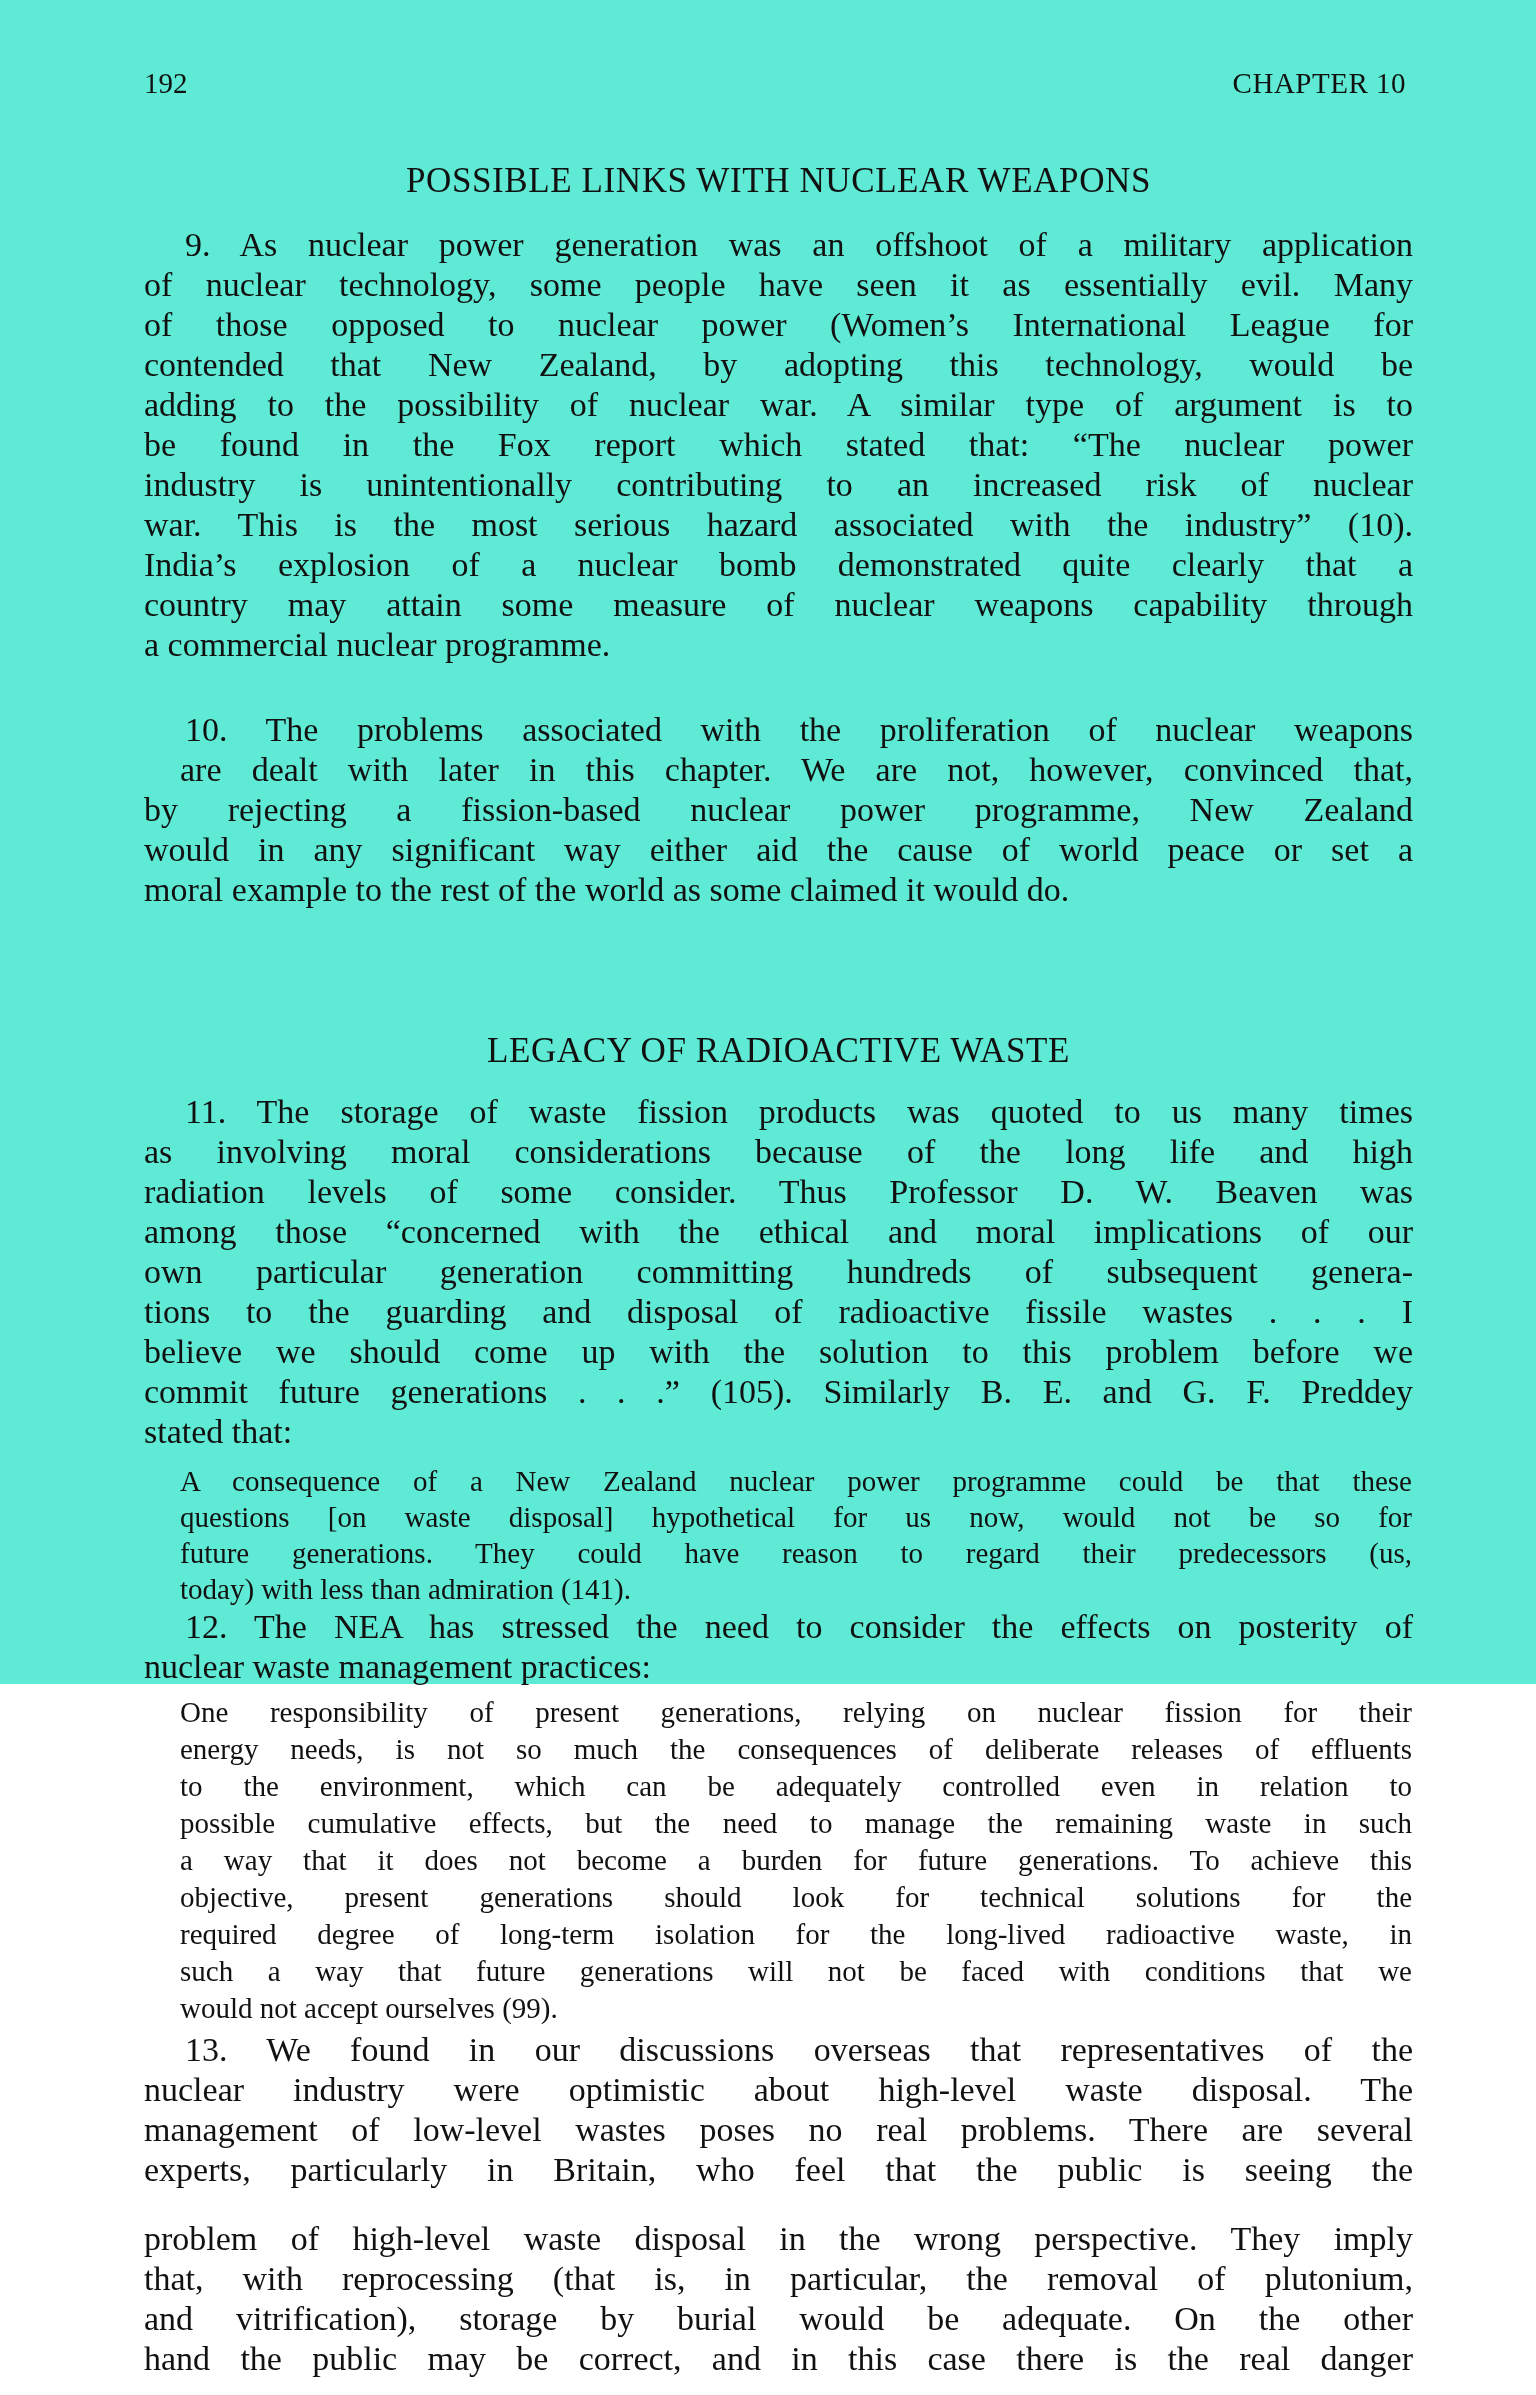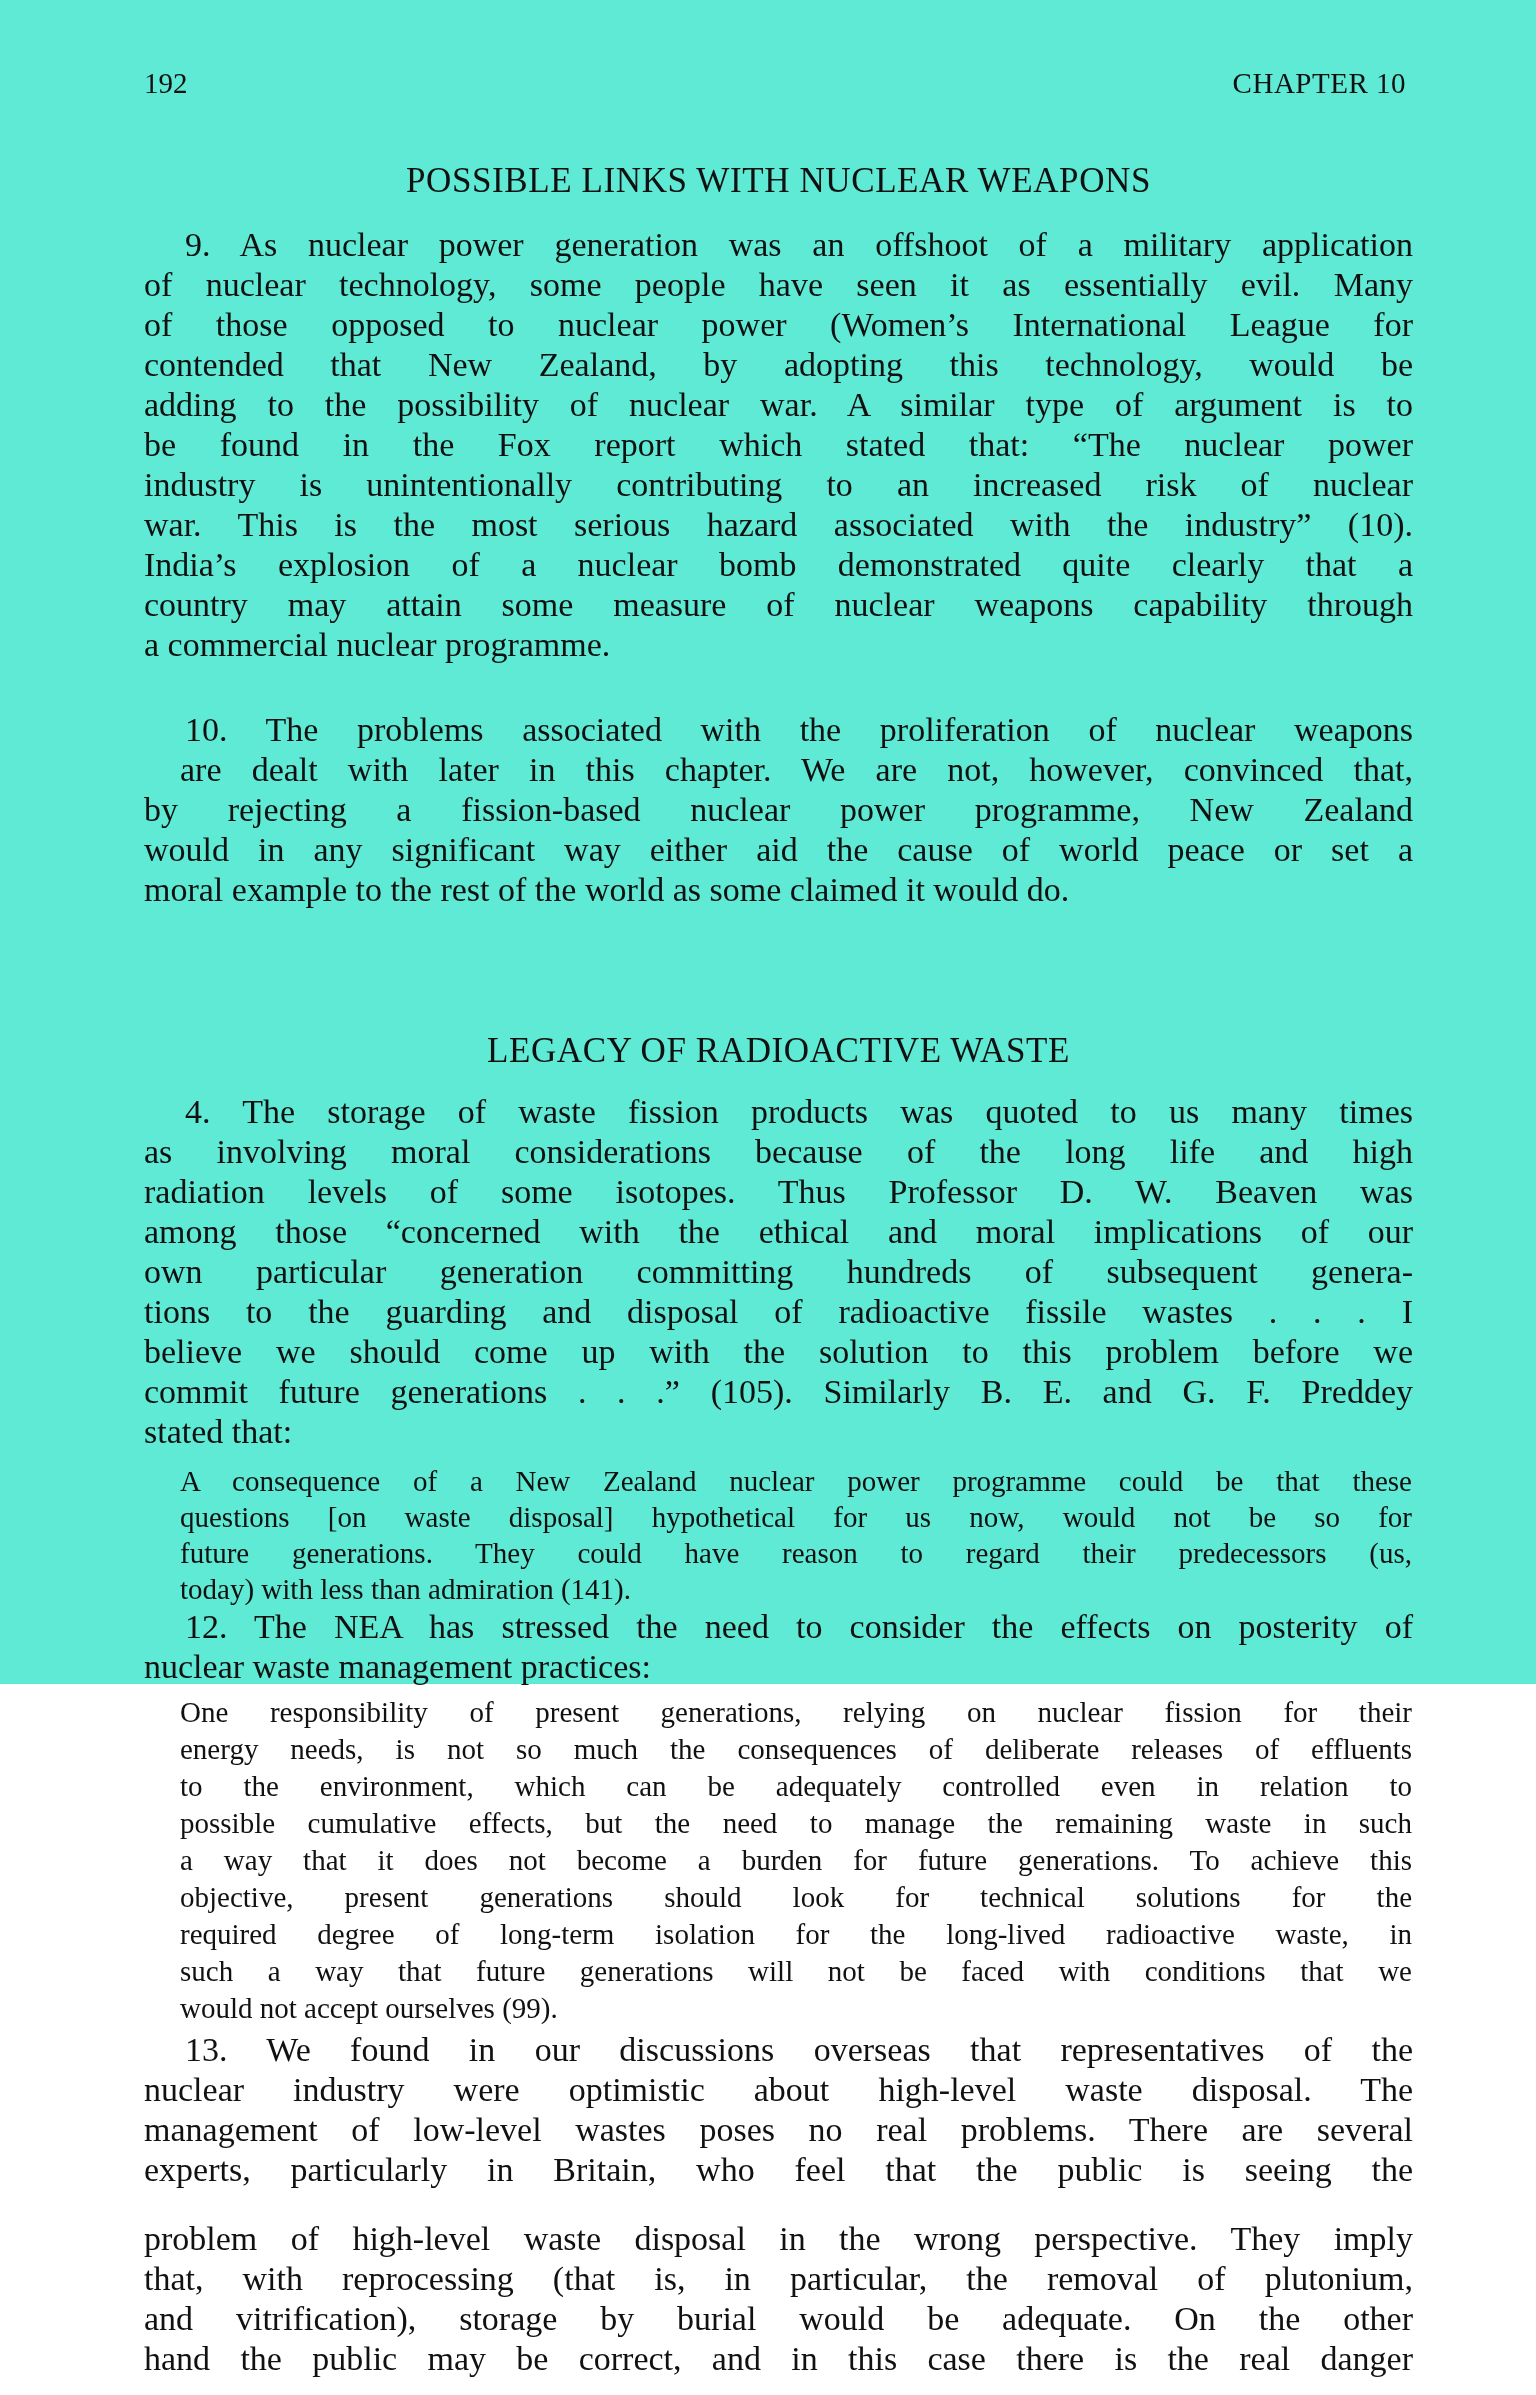--- a/index.html
+++ b/index.html
@@ -46,23 +46,23 @@
     <div class="line indent" style="white-space: normal;">10. The problems associated with the proliferation of nuclear weapons</div>
     <div class="line" style="white-space: normal; margin-left: 36px;">are dealt with later in this chapter. We are not, however, convinced that,</div>
     <div class="line" style="white-space: normal;">by rejecting a fission-based nuclear power programme, New Zealand</div>
     <div class="line" style="white-space: normal;">would in any significant way either aid the cause of world peace or set a</div>
     <div class="line last" style="white-space: normal;">moral example to the rest of the world as some claimed it would do.</div>
   </div>
 
   <div class="heading" style="top:1031px;">LEGACY OF RADIOACTIVE WASTE</div>
 
   <div class="block body-block" style="top:1092px;">
-    <div class="line indent" style="white-space: normal;">4. The storage of waste fission products was quoted to us many times</div>
+    <div class="line indent" style="white-space: normal;">11. The storage of waste fission products was quoted to us many times</div>
     <div class="line" style="white-space: normal;">as involving moral considerations because of the long life and high</div>
-    <div class="line" style="white-space: normal;">radiation levels of some isotopes. Thus Professor D. W. Beaven was</div>
+    <div class="line" style="white-space: normal;">radiation levels of some consider. Thus Professor D. W. Beaven was</div>
     <div class="line" style="white-space: normal;">among those “concerned with the ethical and moral implications of our</div>
     <div class="line" style="white-space: normal;">own particular generation committing hundreds of subsequent genera-</div>
     <div class="line" style="white-space: normal;">tions to the guarding and disposal of radioactive fissile wastes . . . I</div>
     <div class="line" style="white-space: normal;">believe we should come up with the solution to this problem before we</div>
     <div class="line" style="white-space: normal;">commit future generations . . .” (105). Similarly B. E. and G. F. Preddey</div>
     <div class="line last" style="white-space: normal;">stated that:</div>
   </div>
 
   <div class="block quote-block" style="top:1463px;">
     <div class="line" style="white-space: normal;">A consequence of a New Zealand nuclear power programme could be that these</div>

